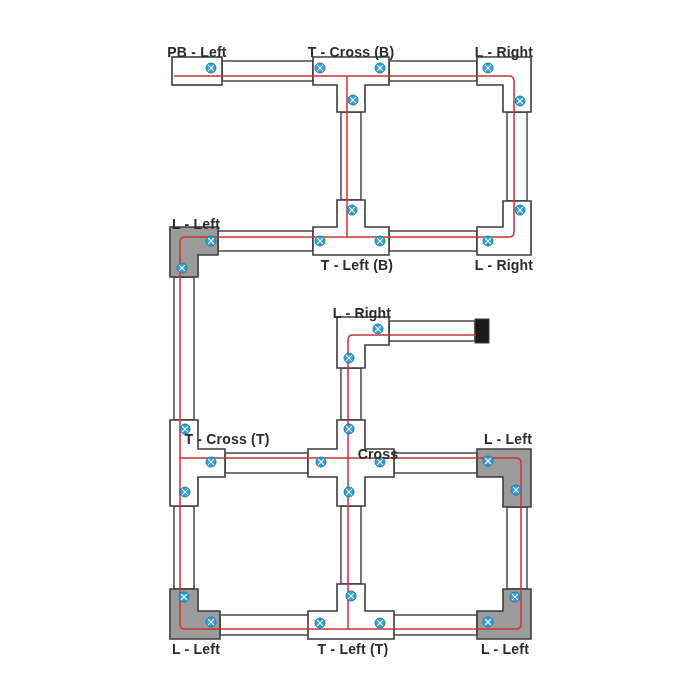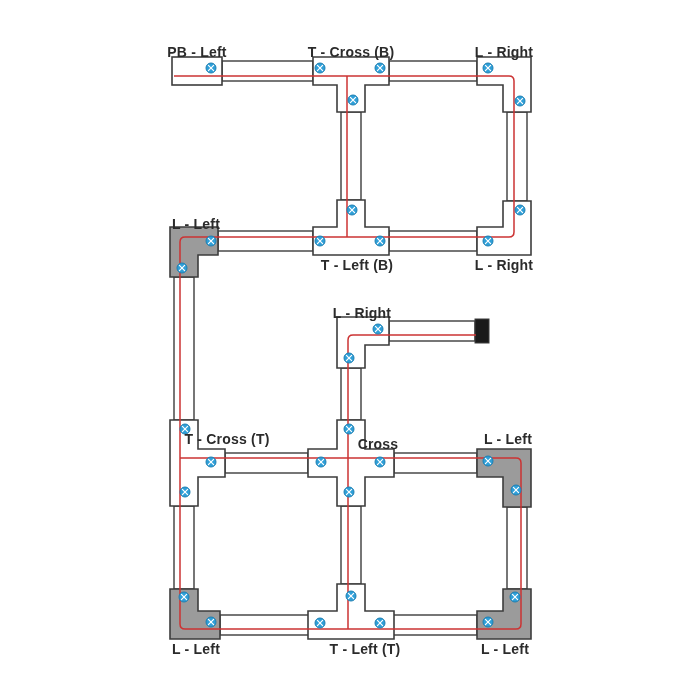--- a/index.html
+++ b/index.html
@@ -152,19 +152,19 @@
   </svg>
 
   <div class="lbl" style="left:197px; top:44px;">PB - Left</div>
   <div class="lbl" style="left:351px; top:44px;">T - Cross (B)</div>
   <div class="lbl" style="left:504px; top:44px;">L - Right</div>
   <div class="lbl" style="left:196px; top:216px;">L - Left</div>
   <div class="lbl" style="left:357px; top:257px;">T - Left (B)</div>
   <div class="lbl" style="left:504px; top:257px;">L - Right</div>
   <div class="lbl" style="left:362px; top:305px;">L - Right</div>
   <div class="lbl" style="left:227px; top:431px;">T - Cross (T)</div>
-  <div class="lbl" style="left:378px; top:436px;">Cross</div>
+  <div class="lbl" style="left:378px; top:446px;">Cross</div>
   <div class="lbl" style="left:508px; top:431px;">L - Left</div>
   <div class="lbl" style="left:196px; top:641px;">L - Left</div>
-  <div class="lbl" style="left:353px; top:641px;margin-left:12px;">T - Left (T)</div>
+  <div class="lbl" style="left:353px; top:641px;">T - Left (T)</div>
   <div class="lbl" style="left:505px; top:641px;">L - Left</div>
 
 </div>
 
 </body></html>

